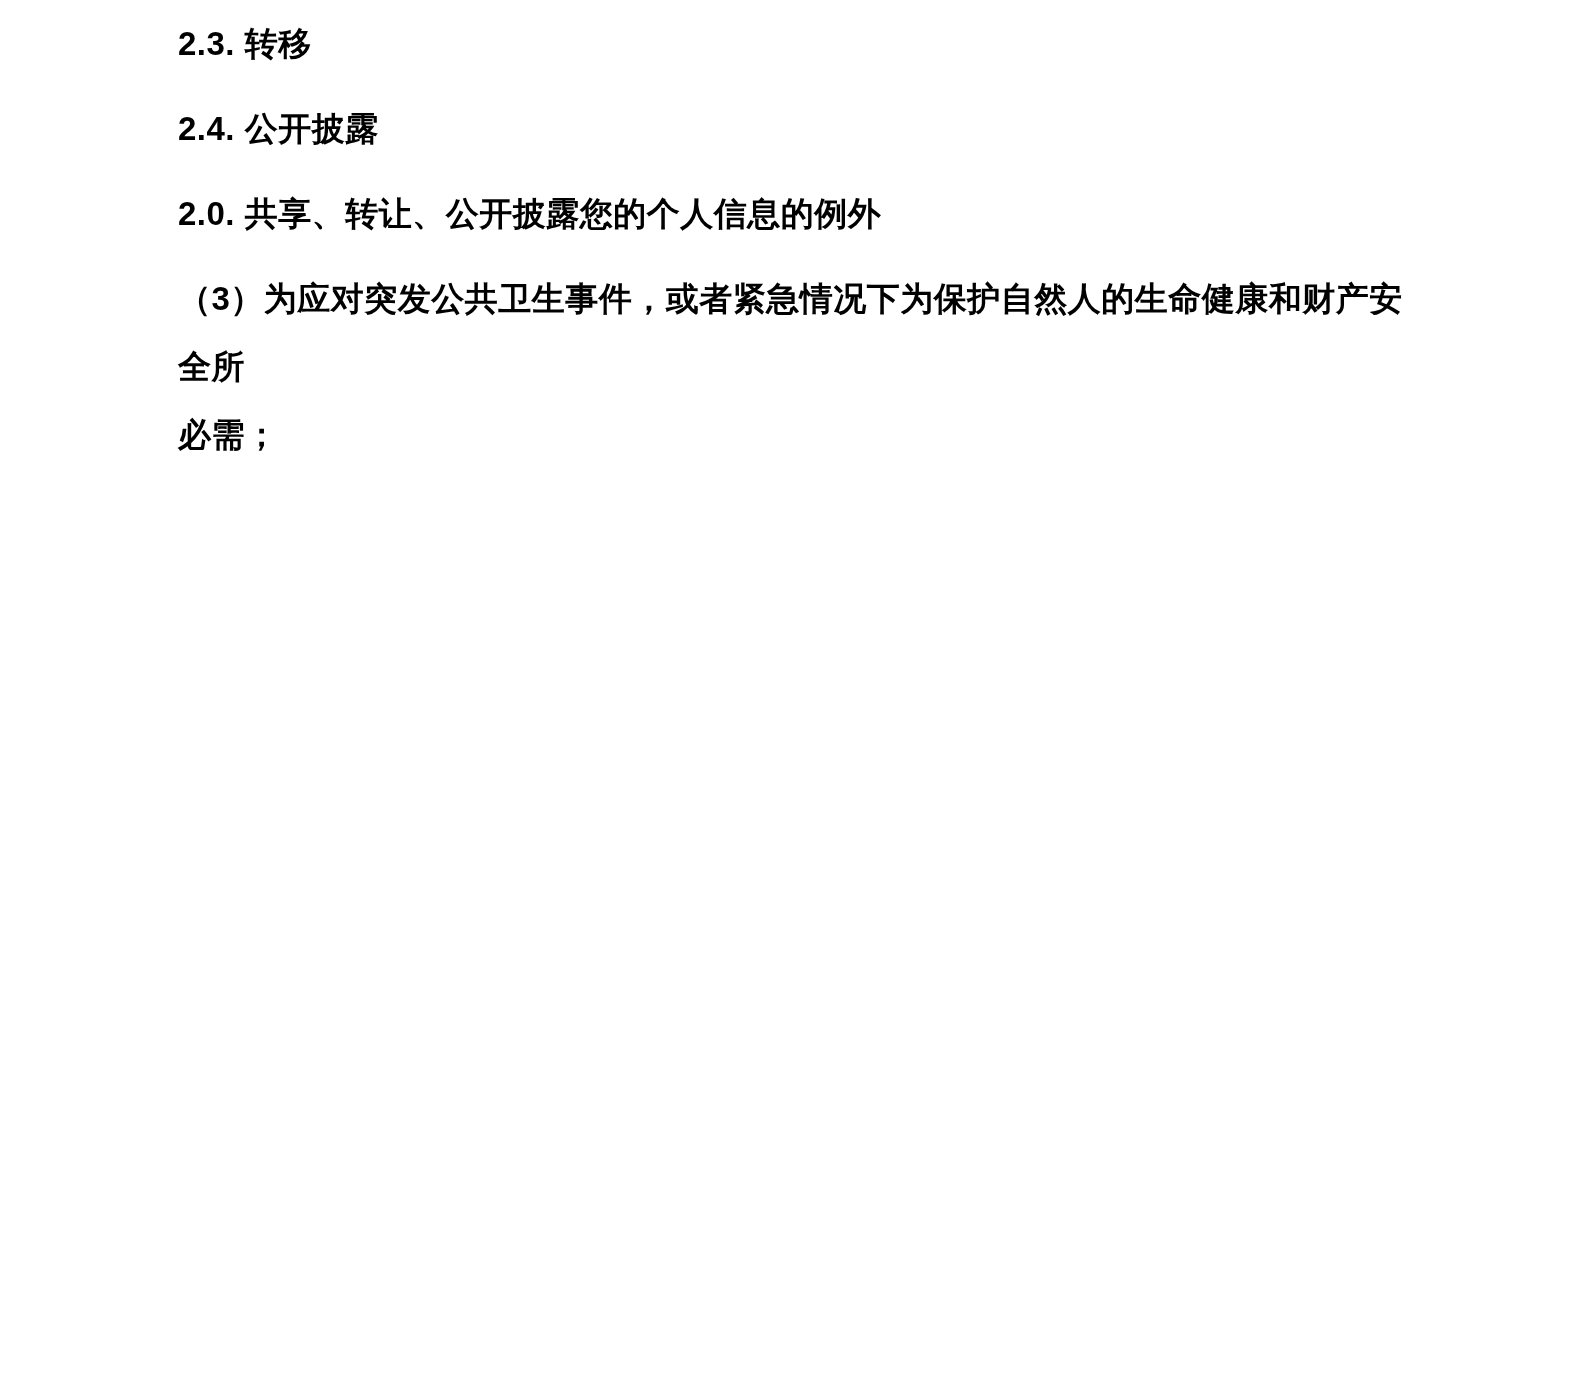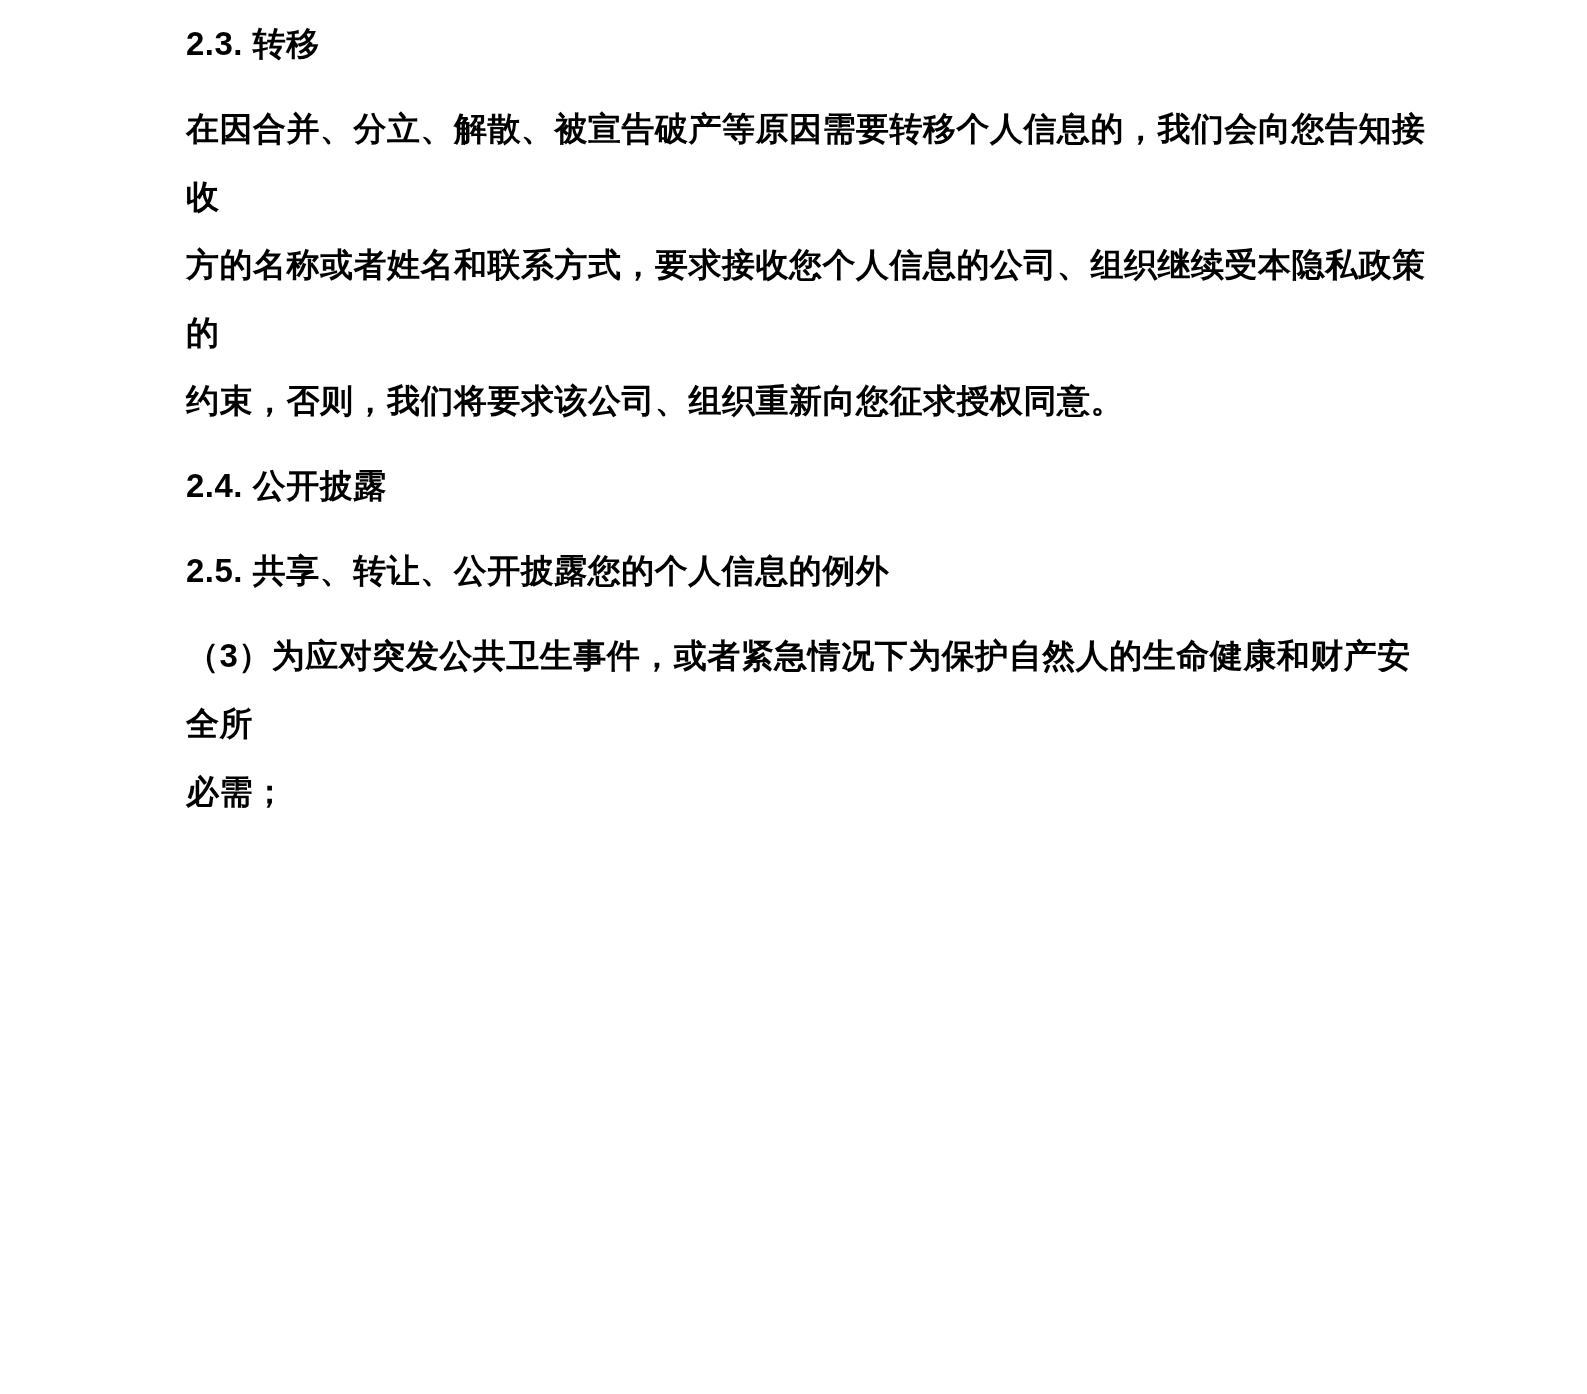--- a/index.html
+++ b/index.html
@@ -14,30 +14,27 @@
     background: #ffffff;
     padding: 10px 160px 30px 178px;
     font-family: "Liberation Sans", "DejaVu Sans", sans-serif;
     font-weight: 700;
     font-size: 33px;
     color: #000000;
   }
   .block {
     line-height: 68px;
     white-space: pre-line;
-    margin: 0 0 17px 8px;
+    margin: 0 0 17px 0;
     letter-spacing: 0.5px;
   }
 </style>
 </head>
 <body>
 
 <div class="page">
   <div class="block">2.3. 转移</div>
-  <div class="block">在因合并、分立、解散、被宣告破产等原因需要转移个人信息的，我们会向您告知接收
-方的名称或者姓名和联系方式，要求接收您个人信息的公司、组织继续受本隐私政策的
-约束，否则，我们将要求该公司、组织重新向您征求授权同意。</div>
   <div class="block">2.4. 公开披露</div>
-  <div class="block">2.5. 共享、转让、公开披露您的个人信息的例外</div>
+  <div class="block">2.0. 共享、转让、公开披露您的个人信息的例外</div>
   <div class="block">（3）为应对突发公共卫生事件，或者紧急情况下为保护自然人的生命健康和财产安全所
 必需；</div>
 
 </div>
 
 </body></html>

